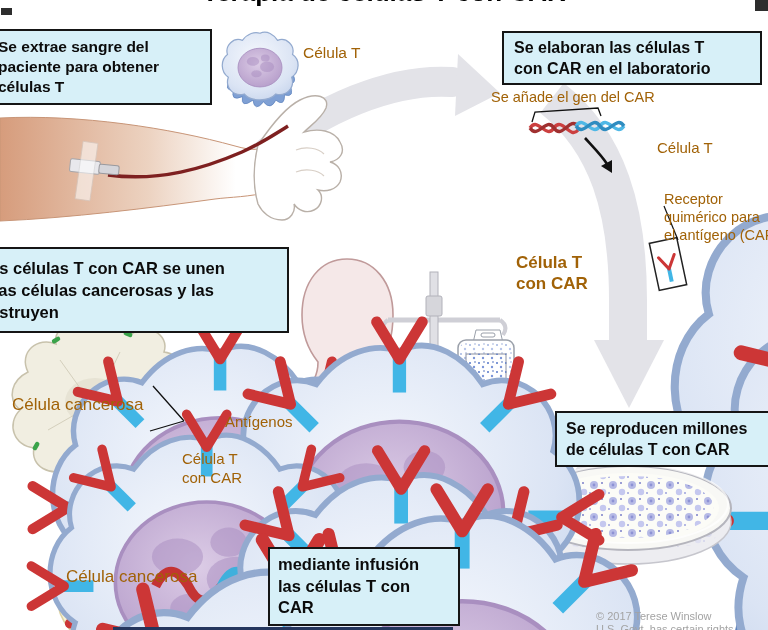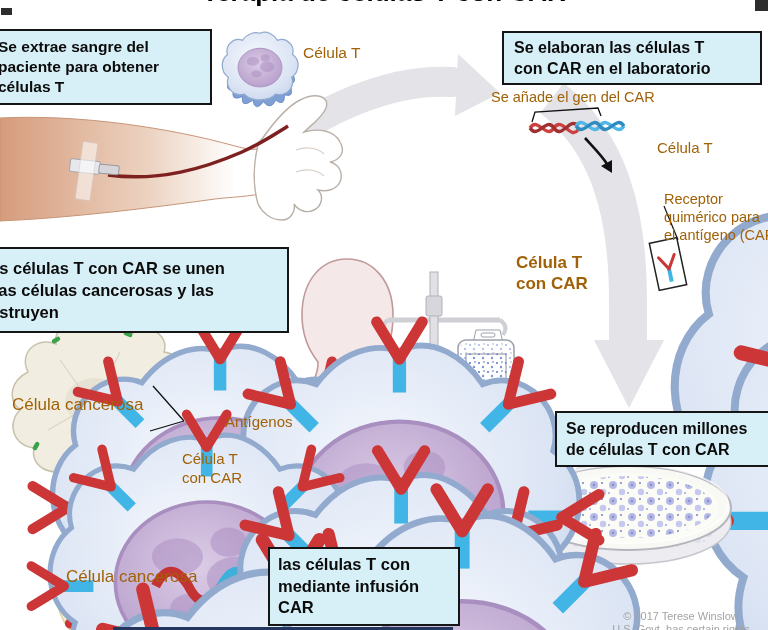--- a/index.html
+++ b/index.html
@@ -15,21 +15,21 @@
     font-weight:bold;color:#0b0b0b;white-space:nowrap;
   }
   .box div{white-space:nowrap;}
   .lbl{position:absolute;color:#a16207;white-space:nowrap;}
   .clip-title{
     position:absolute;left:0;top:0;width:768px;height:13px;overflow:hidden;
   }
   .clip-title > div{
     margin-top:-23px;text-align:center;font-size:26px;font-weight:bold;color:#000;
   }
-  .credit{position:absolute;color:#a3a3a3;font-size:11px;text-align:center;width:170px;}
+  .credit{position:absolute;color:#a3a3a3;font-size:11px;text-align:left;width:170px;}
   .artifact{position:absolute;background:#2d2d2d;}
   .navybar{position:absolute;background:#25365e;}
 </style>
 </head>
 <body>
 
 <div id="stage">
 
   <svg width="768" height="630" viewBox="0 0 768 630">
     <defs>
@@ -253,22 +253,22 @@
     <div>a las células cancerosas y las</div>
     <div>destruyen</div>
   </div>
 
   <div class="box" style="left:555px;top:411px;width:222px;padding:5px 9px;font-size:16px;line-height:21px;">
     <div>Se reproducen millones</div>
     <div>de células T con CAR</div>
   </div>
 
   <div class="box" style="left:268px;top:547px;width:172px;padding:5px 8px;font-size:16.5px;line-height:21.5px;">
+    <div>mediante infusión</div>
     <div>las células T con</div>
-    <div>mediante infusión</div>
     <div>CAR</div>
   </div>
 
   <div class="lbl" style="left:303px;top:44px;font-size:15.5px;">Célula T</div>
   <div class="lbl" style="left:491px;top:89px;font-size:14.5px;">Se añade el gen del CAR</div>
   <div class="lbl" style="left:657px;top:139px;font-size:15px;">Célula T</div>
 
   <div class="lbl" style="left:664px;top:190px;font-size:14.5px;line-height:18px;">
     <div>Receptor</div>
     <div>quimérico para</div>

